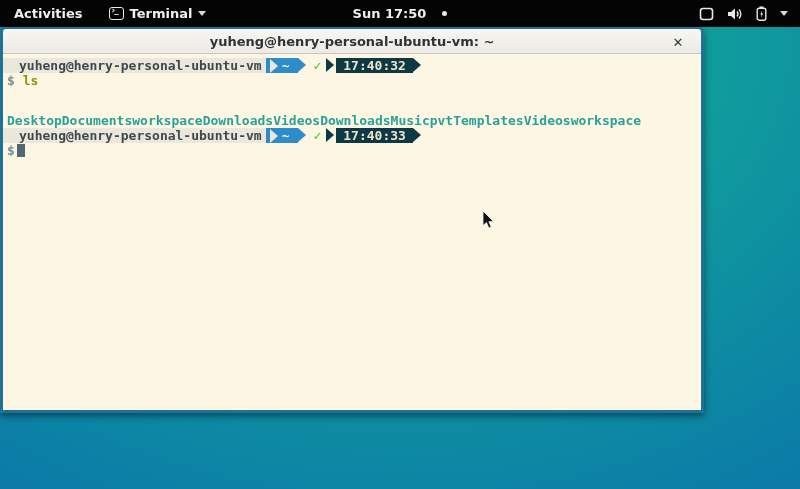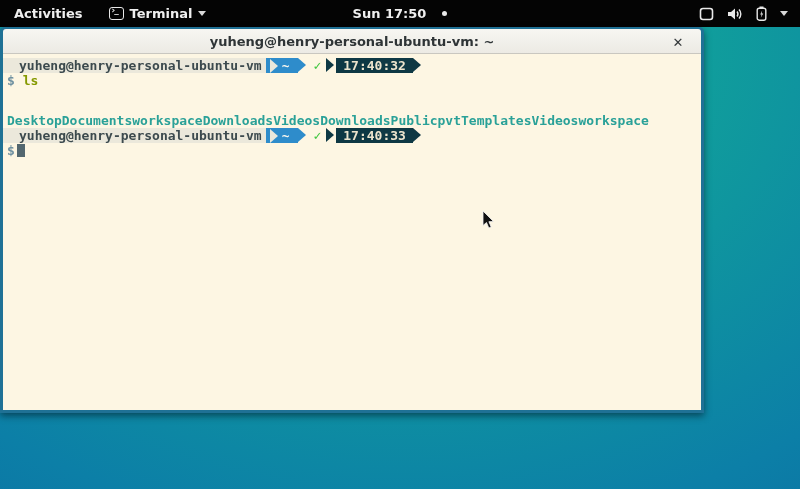--- a/index.html
+++ b/index.html
@@ -177,21 +177,21 @@
         <span class="check">✓</span>
         <span class="tri tri-dark"></span>
         <span class="seg-time">17:40:32</span>
         <span class="tri tri-dark"></span>
       </div>
 
       <div class="tline">
         <span class="prompt-symbol">$</span><span> </span><span class="cmd-text">ls</span>
       </div>
 
-      <div class="tline dirs"><span>Desktop</span>  <span>Documents</span>  <span>workspace</span>  <span>Downloads</span>  <span>Videos</span>  <span>Downloads</span>  <span>Public</span>  <span>pvt</span>  <span>Templates</span>  <span>Videos</span>  <span>workspace</span></div>
+      <div class="tline dirs"><span>Desktop</span>  <span>Documents</span>  <span>workspace</span>  <span>Downloads</span>  <span>Videos</span>  <span>Downloads</span>  <span>Music</span>  <span>pvt</span>  <span>Templates</span>  <span>Videos</span>  <span>workspace</span></div>
 
       <div class="tline">
         <span class="seg-host">yuheng@henry-personal-ubuntu-vm</span>
         <span class="seg-path"><span class="tri tri-gray-on-blue"></span><span>~</span></span>
         <span class="tri tri-blue"></span>
         <span class="check">✓</span>
         <span class="tri tri-dark"></span>
         <span class="seg-time">17:40:33</span>
         <span class="tri tri-dark"></span>
       </div>

